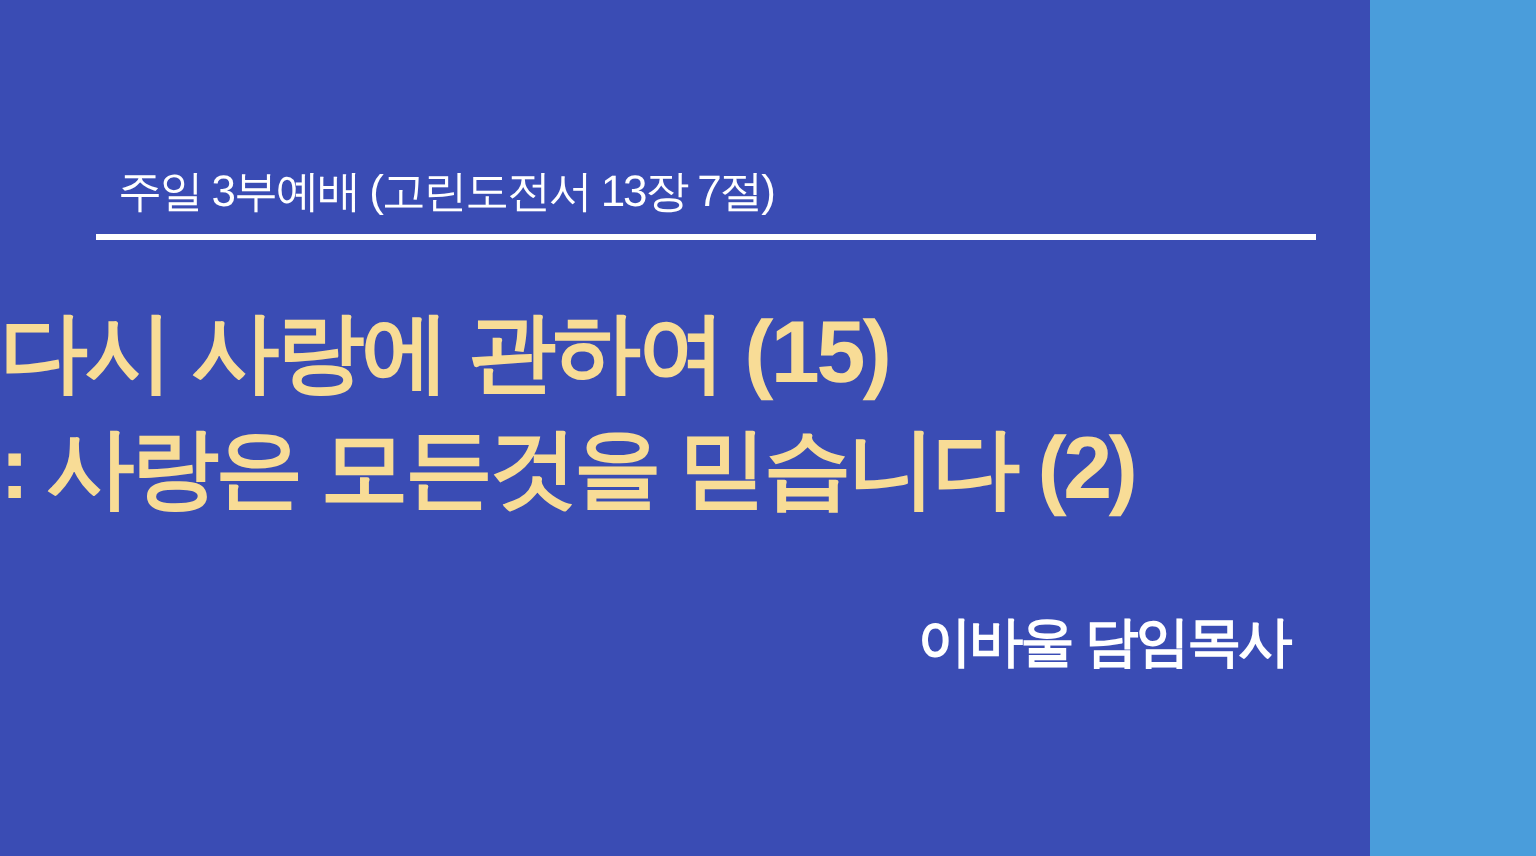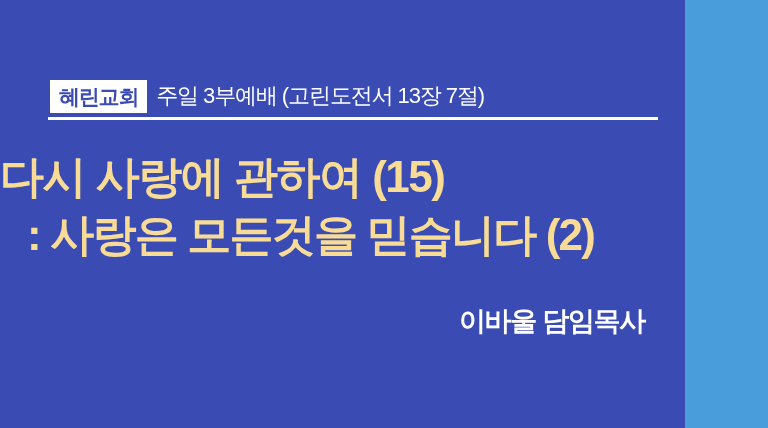--- a/index.html
+++ b/index.html
@@ -81,21 +81,20 @@
   }
   .title-line {
     font-size: 44px;
     font-weight: 700;
     letter-spacing: -1.5px;
     line-height: 1.32;
     white-space: nowrap;
   }
   #title-line-2 {
     letter-spacing: -1.8px;
-    padding-left: 27px;
   }
   
   #speaker-row {
     position: absolute;
     left: 0;
     top: 305px;
     width: 645px;
     text-align: right;
   }
   #speaker-name {
@@ -109,23 +108,20 @@
 </head>
 <body>
 
 <div id="stage">
 
   <div id="bg-panel" style="background: rgb(58, 76, 180);"></div>
 
   <div id="accent-bar" style="background: rgb(74, 157, 219);"></div>
 
   <div id="header-row">
-    <span id="church-badge" style="background: rgb(255, 255, 255);">
-      <span id="church-badge-label" style="color: rgb(58, 76, 180);">혜린교회</span>
-    </span>
     <span id="service-subtitle" style="color: rgb(255, 255, 255);">주일 3부예배 (고린도전서 13장 7절)</span>
   </div>
 
   <div id="header-divider" style="background: rgb(255, 255, 255);"></div>
 
   <div id="title-block">
     <div class="title-line" id="title-line-1" style="color: rgb(248, 220, 150);">다시 사랑에 관하여 (15)</div>
     <div class="title-line" id="title-line-2" style="color: rgb(248, 220, 150);">: 사랑은 모든것을 믿습니다 (2)</div>
   </div>
 

